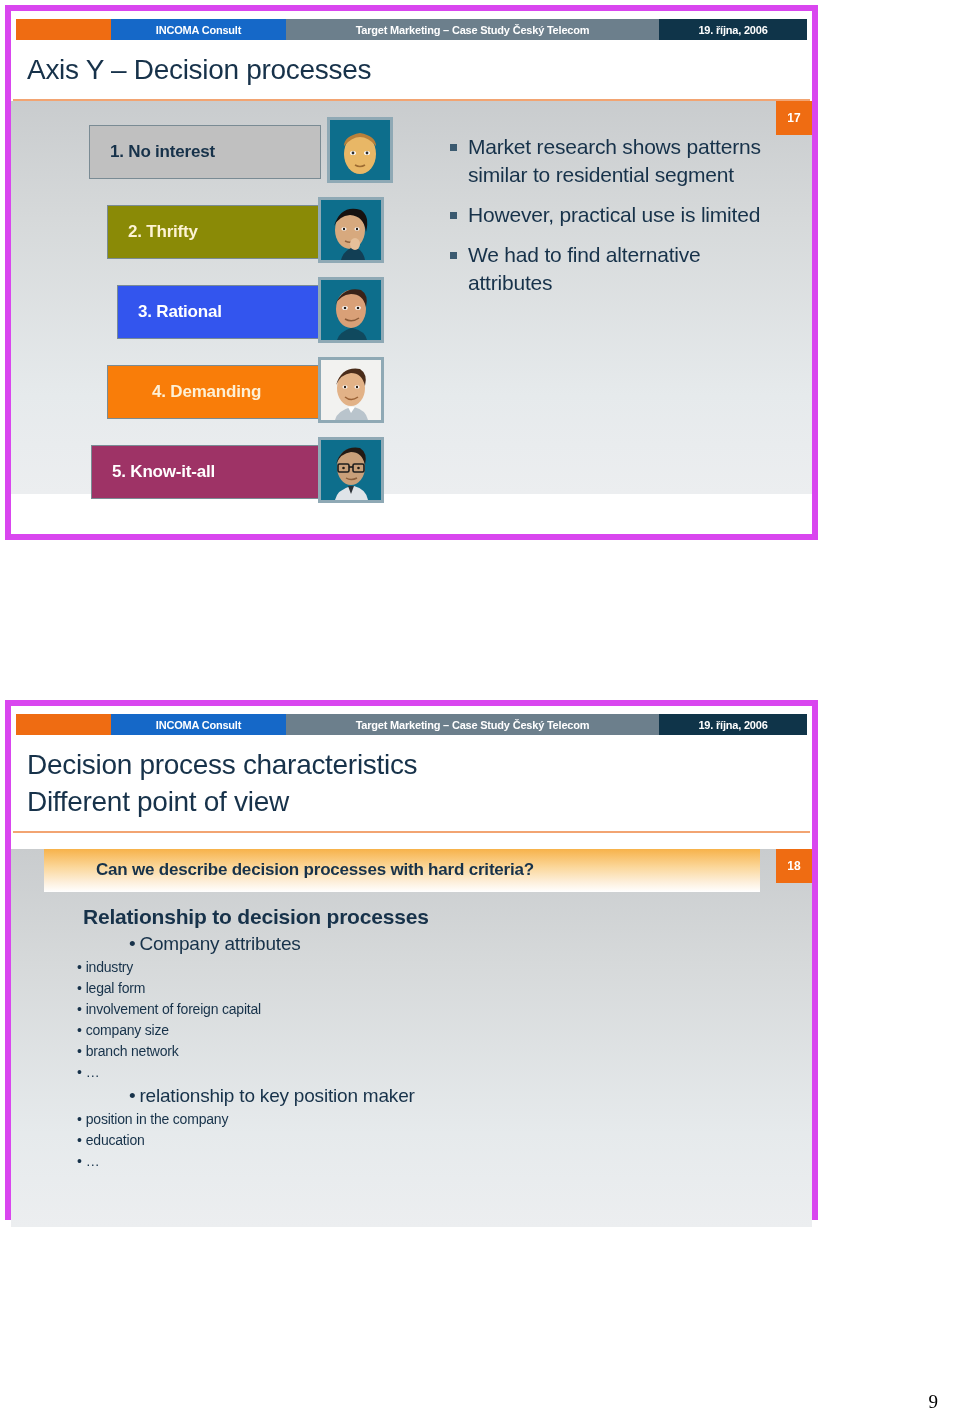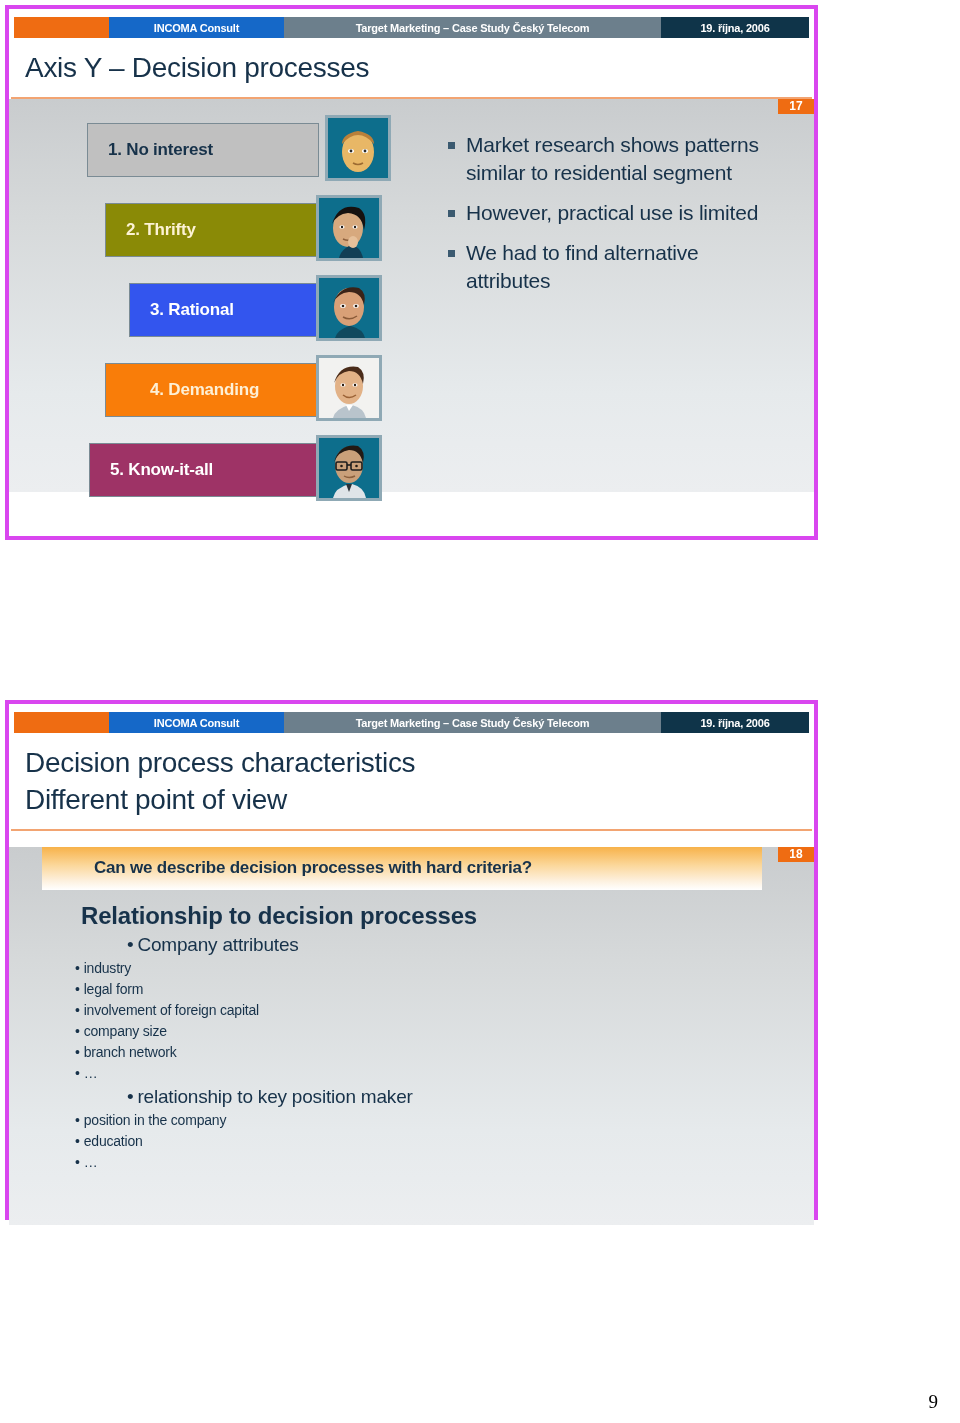--- a/index.html
+++ b/index.html
@@ -13,21 +13,21 @@
     position: relative;
     font-family: "Liberation Sans", sans-serif;
     overflow: hidden;
   }
 
   
   .slide {
     position: absolute;
     left: 5px;
     width: 813px;
-    border: 4px solid #d946ef;
+    border: 6px solid #d946ef;
     background: #ffffff;
     box-sizing: border-box;
   }
   #slide-17 { top: 5px;  height: 535px; }
   #slide-18 { top: 700px; height: 520px; }
 
   
   .brand-bar {
     position: relative;
     height: 21px;
@@ -75,21 +75,21 @@
     flex: 1;
   }
   #slide-17 .body-zone { height: 393px; }
   #slide-18 .body-zone { height: 378px; }
 
   .slide-badge {
     position: absolute;
     top: 0;
     right: 0;
     width: 36px;
-    height: 15px;
+    height: 34px;
     background: #ef6c12;
     color: #ffffff;
     font-size: 12px;
     font-weight: bold;
     display: flex;
     align-items: center;
     justify-content: center;
   }
 
   
@@ -177,21 +177,21 @@
   }
   .outline {
     padding: 14px 0 0 0;
     color: #17324a;
   }
   .ol-row {
     line-height: 1.0;
     white-space: nowrap;
   }
   .ol-l0 {
-    font-size: 24px;
+    font-size: 21px;
     font-weight: bold;
     padding: 0 0 7px 72px;
     letter-spacing: -0.2px;
   }
   .ol-l1 {
     font-size: 19px;
     padding: 0 0 7px 118px;
     letter-spacing: -0.2px;
   }
   .ol-l2 {
@@ -266,21 +266,21 @@
                 <circle cx="23" cy="29" r="1.2" fill="#201a16"></circle>
                 <circle cx="36" cy="29" r="1.2" fill="#201a16"></circle>
                 <path d="M24 41 Q30 44 36 40" stroke="#8c5f3d" stroke-width="1.4" fill="none"></path>
                 <path d="M30 48 Q22 52 20 60 L44 60 Q42 50 34 47Z" fill="#123f55"></path>
                 <ellipse cx="34" cy="44" rx="5" ry="6" fill="#e6c09a"></ellipse>
               </svg>
           </div>
         </div>
 
         <div class="persona-row">
-          <div class="persona-box" id="pbox2" style="left: 42px; background: rgb(51, 85, 238);">
+          <div class="persona-box" id="pbox2" style="left: 28px; background: rgb(51, 85, 238);">
             <span class="persona-label" id="plab2" style="color: rgb(255, 255, 255);">3. Rational</span>
           </div>
           <div class="persona-thumb" id="pth2" style="left:229px;">
             <svg viewBox="0 0 60 60">
                 <rect width="60" height="60" fill="#0d6e8c"></rect>
                 <ellipse cx="30" cy="29" rx="15" ry="19" fill="#d9a077"></ellipse>
                 <path d="M14 25 Q22 6 40 10 Q48 15 45 27 Q42 14 30 14 Q19 15 14 25Z" fill="#3a2318"></path>
                 <ellipse cx="24" cy="28" rx="2.8" ry="1.9" fill="#fff"></ellipse>
                 <ellipse cx="37" cy="28" rx="2.8" ry="1.9" fill="#fff"></ellipse>
                 <circle cx="24" cy="28" r="1.3" fill="#241a12"></circle>

